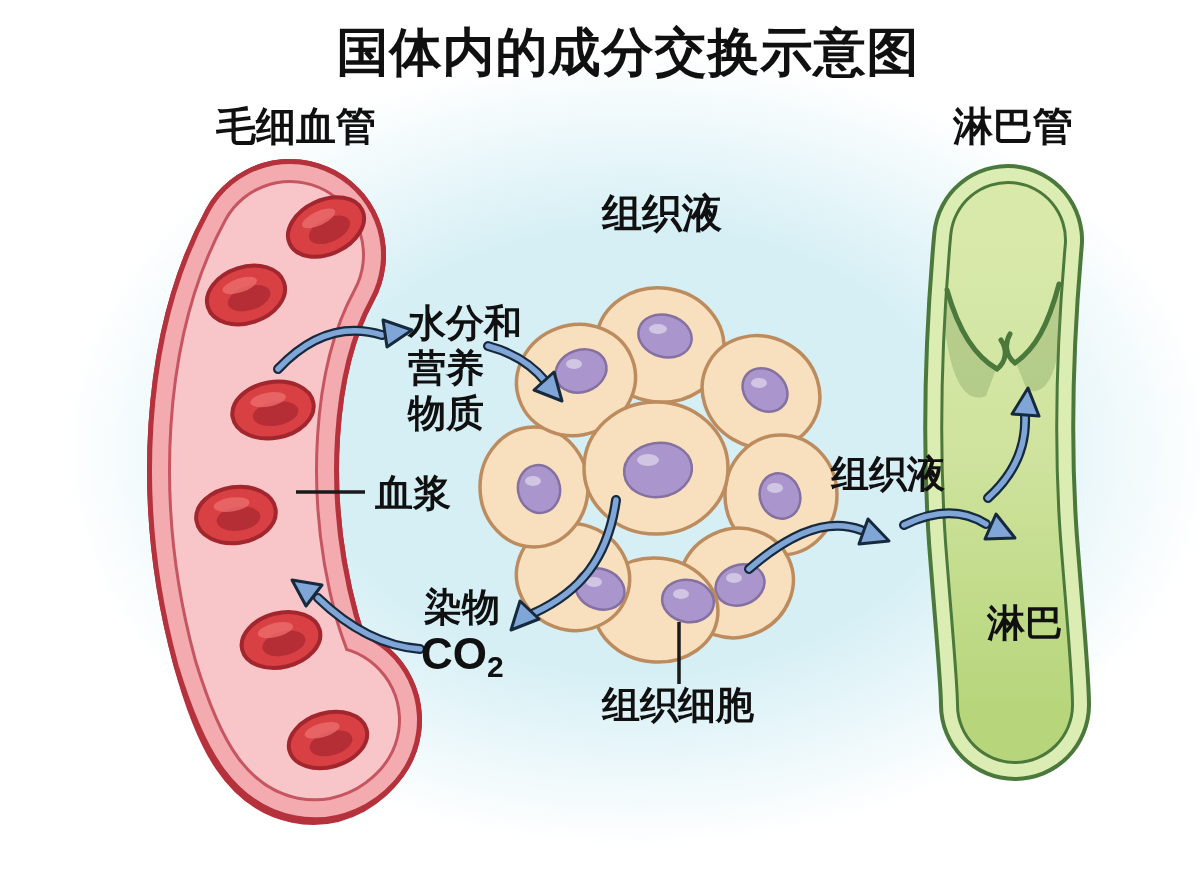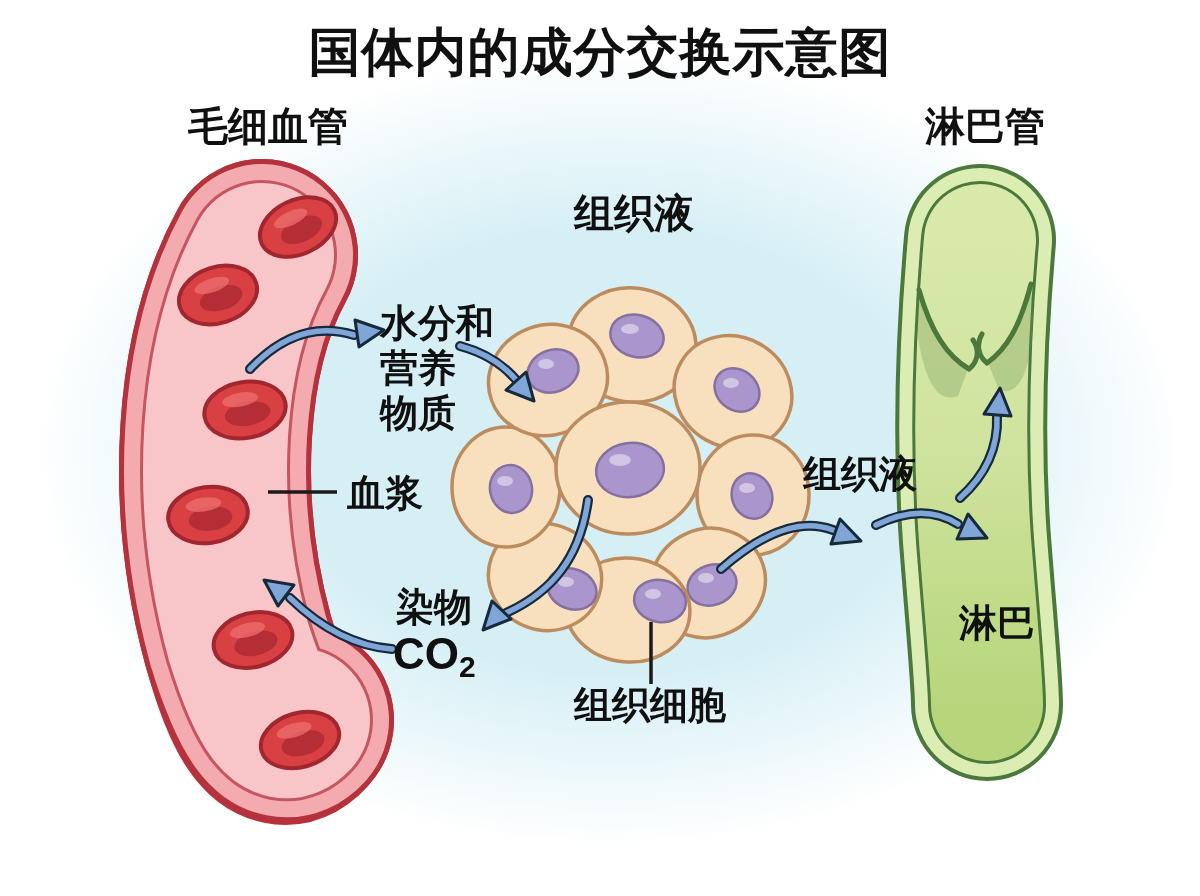--- a/index.html
+++ b/index.html
@@ -1,16 +1,16 @@
 <!DOCTYPE html>
 <html><head>
 <meta charset="utf-8">
 <style>
   html,body{margin:0;padding:0;background:#ffffff;}
-  .stage{width:1172px;height:896px;position:relative;overflow:hidden;}
+  .stage{width:1172px;height:896px;position:relative;overflow:hidden;padding-left:28px;}
   svg{display:block;}
   text{font-family:"Liberation Sans","DejaVu Sans",sans-serif;font-weight:700;fill:#101010;}
   .title-t{font-size:52px;letter-spacing:1px;}
   .lbl-40{font-size:40px;}
   .lbl-38{font-size:38px;}
   .co-main{font-size:44px;}
   .co-sub{font-size:30px;}
 </style>
 </head>
 <body>

